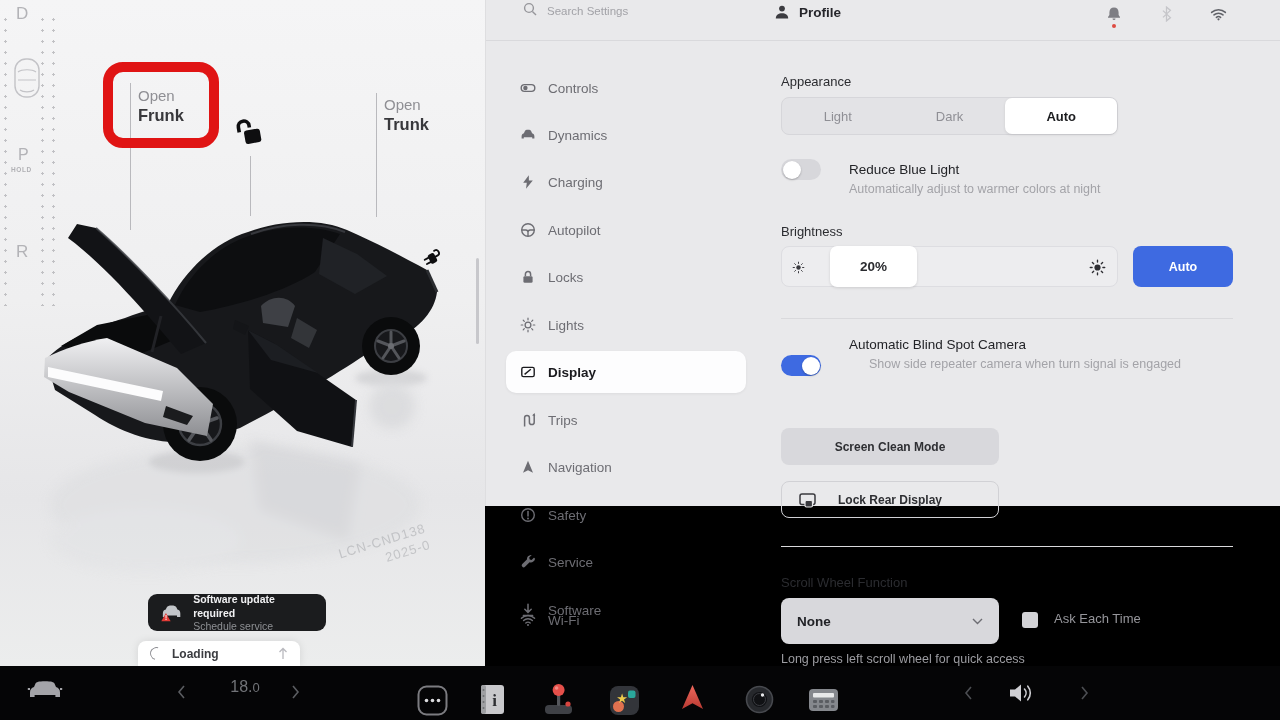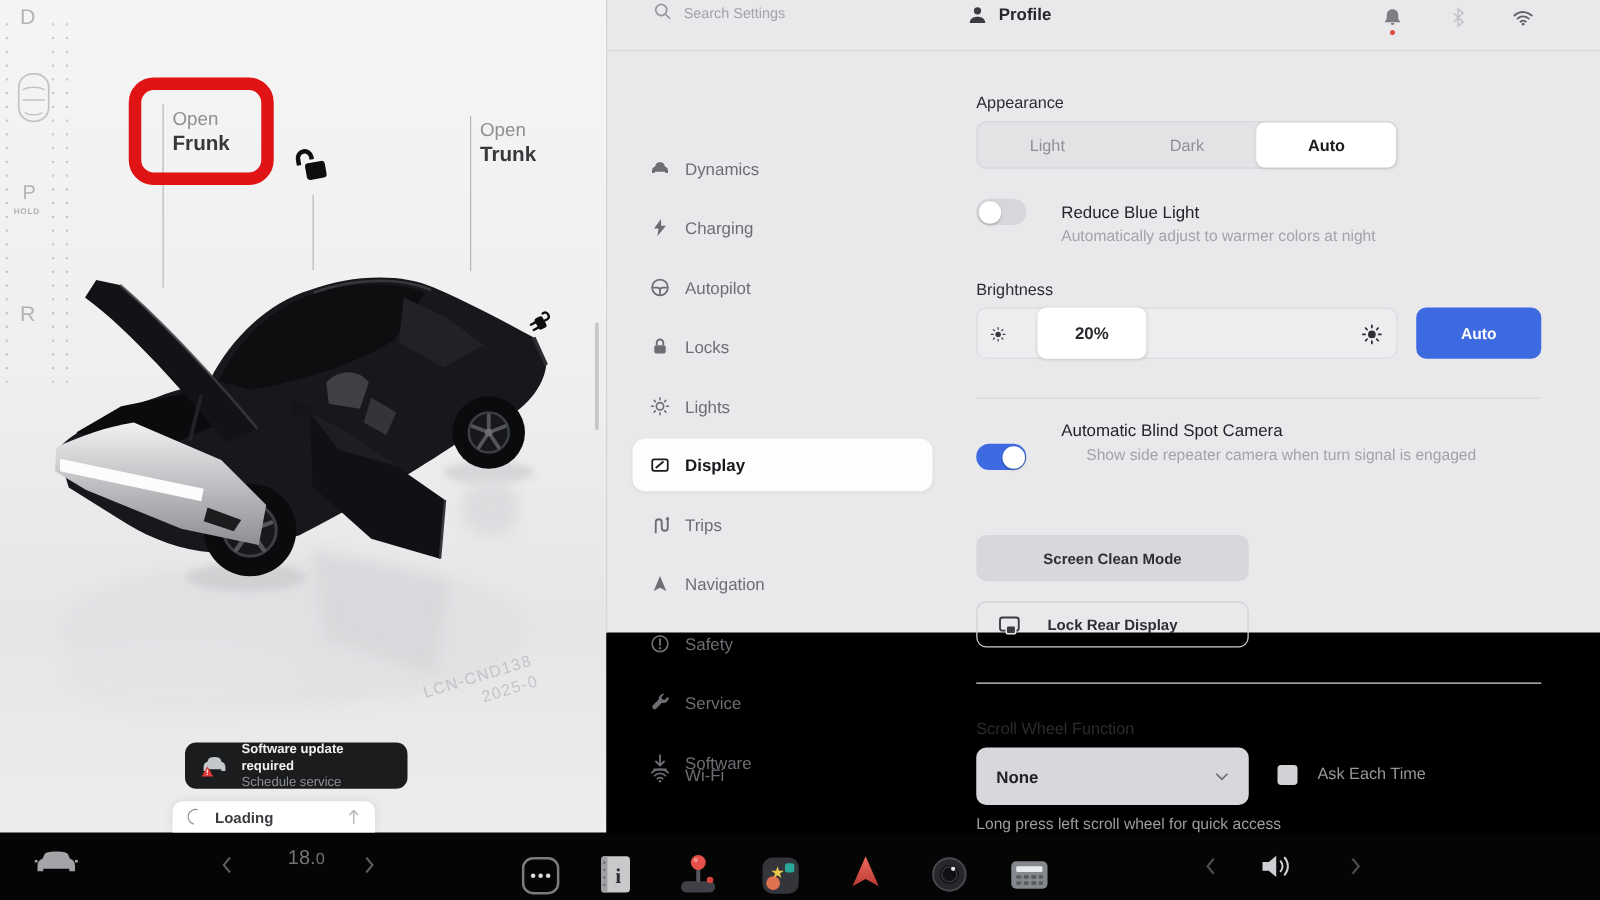--- a/index.html
+++ b/index.html
@@ -236,21 +236,21 @@
   </div>
 
   <div id="settings-panel" class="abs">
 
     <div id="top-bar" class="abs">
       <svg class="abs" style="left:37px;top:2px" width="15" height="15" viewBox="0 0 15 15">
         <circle cx="6" cy="6" r="4.4" fill="none" stroke="#96969b" stroke-width="1.4"></circle>
         <line x1="9.4" y1="9.4" x2="13" y2="13" stroke="#96969b" stroke-width="1.4"></line>
       </svg>
       <input id="search-input" class="abs" style="left: 59px; top: 0px; height: 19px;" readonly="" placeholder="Search Settings">
-      <div class="abs" style="left:288px;top:4px;display:flex;align-items:flex-start">
+      <div class="abs" style="left:288px;top:4px;display:flex;align-items:center">
         <svg width="16" height="16" viewBox="0 0 16 16">
           <circle cx="8" cy="4.6" r="2.9" fill="#3c3c41"></circle>
           <path d="M1.8 14.4 c0-3.5 2.8-5.1 6.2-5.1 s6.2 1.6 6.2 5.1 Z" fill="#3c3c41"></path>
         </svg>
         <span class="profile-label" style="margin-left:9px">Profile</span>
       </div>
       <div class="abs" style="left:620px;top:6px">
         <svg width="16" height="16" viewBox="0 0 16 16">
           <path d="M8 1.4 c-2.9 0-4.6 1.9-4.6 5 v2.6 L2 11.1 v.6 h12 v-.6 l-1.4-2.1 V6.4 c0-3.1-1.7-5-4.6-5 Z" fill="#7e7e84"></path>
           <path d="M6.5 12.4 a1.5 1.5 0 0 0 3 0 Z" fill="#7e7e84"></path>
@@ -259,20 +259,29 @@
       </div>
       <svg class="abs" style="left:673px;top:6px" width="15" height="16" viewBox="0 0 15 16">
         <path d="M4 4.6 l7.4 7 -3.9 3.3 V1.1 l3.9 3.3 -7.4 7" fill="none" stroke="#c5c5c9" stroke-width="1.3"></path>
       </svg>
       <svg class="abs" style="left:724px;top:7px" width="17" height="14" viewBox="0 0 17 14">
         <path d="M1.6 5.4 a10 10 0 0 1 13.8 0 M4 7.9 a6.6 6.6 0 0 1 9 0 M6.4 10.4 a3.2 3.2 0 0 1 4.2 0" fill="none" stroke="#606268" stroke-width="1.5" stroke-linecap="round"></path>
         <circle cx="8.5" cy="12.3" r="1.1" fill="#606268"></circle>
       </svg>
     </div>
 
+    <div class="abs side-item" style="top:67px">
+      <span class="ic">
+          <svg width="16" height="16" viewBox="0 0 16 16">
+            <rect x="1.2" y="4.6" width="13.6" height="6.8" rx="3.4" fill="none" stroke="currentColor" stroke-width="1.4"></rect>
+            <circle cx="5.4" cy="8" r="2.2" fill="currentColor"></circle>
+          </svg>
+        </span>
+      <span class="lb">Controls</span>
+    </div>
     <div class="abs side-item" style="top:114px">
       <span class="ic">
           <svg width="16" height="16" viewBox="0 0 16 16">
             <path d="M1.6 11.4 v-2 c0-1.6 .9-2.8 2.3-3.1 l.9-2 C5.3 3.2 6.3 2.8 8 2.8 s2.7 .4 3.2 1.5 l.9 2 c1.4 .3 2.3 1.5 2.3 3.1 v2 h-2.2 v-1.1 H3.8 v1.1 Z" fill="currentColor"></path>
           </svg>
         </span>
       <span class="lb">Dynamics</span>
     </div>
     <div class="abs side-item" style="top:161px">
       <span class="ic">

